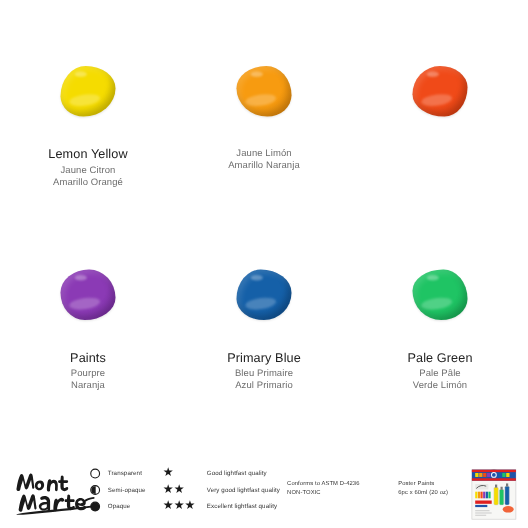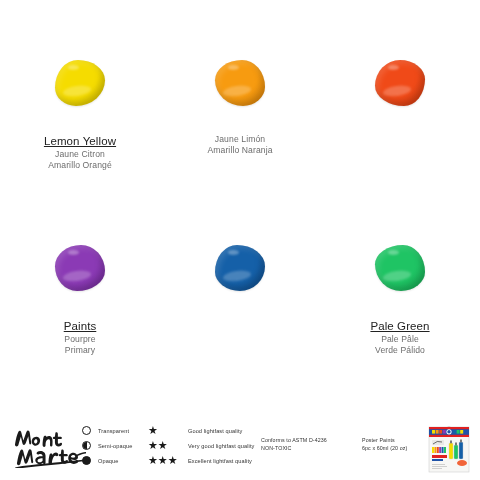--- a/index.html
+++ b/index.html
@@ -75,21 +75,20 @@
 
   .labels {
     margin-top: 12px;
     text-align: center;
     line-height: 1.28;
   }
   .name-en {
     font-size: 11.5px;
     color: #222222;
     letter-spacing: .1px;
-    text-decoration: underline;
   }
   .name-fr, .name-es {
     font-size: 8.6px;
     color: #6d6d6d;
     letter-spacing: .1px;
   }
 
   
   .footer {
     position: absolute;
@@ -194,38 +193,43 @@
       </div>
     </div>
 
     <div class="cell">
       <div class="blob-wrap">
         <div class="blob v4" id="blob3" style="background: radial-gradient(at 34% 28%, rgb(139, 58, 181) 0%, rgb(139, 58, 181) 55%, rgb(115, 41, 155) 100%);"></div>
       </div>
       <div class="labels">
         <div class="name-en">Paints</div>
         <div class="name-fr">Pourpre</div>
-        <div class="name-es">Primary</div>
+        <div class="name-es">Naranja</div>
       </div>
     </div>
 
     <div class="cell">
       <div class="blob-wrap">
         <div class="blob v5" id="blob4" style="background: radial-gradient(at 34% 28%, rgb(21, 96, 168) 0%, rgb(21, 96, 168) 55%, rgb(14, 76, 140) 100%);"></div>
+      </div>
+      <div class="labels">
+        <div class="name-en">Primary Blue</div>
+        <div class="name-fr">Bleu Primaire</div>
+        <div class="name-es">Azul Primario</div>
       </div>
     </div>
 
     <div class="cell">
       <div class="blob-wrap">
         <div class="blob v6" id="blob5" style="background: radial-gradient(at 34% 28%, rgb(31, 196, 100) 0%, rgb(31, 196, 100) 55%, rgb(22, 168, 82) 100%);"></div>
       </div>
       <div class="labels">
         <div class="name-en">Pale Green</div>
         <div class="name-fr">Pale Pâle</div>
-        <div class="name-es">Verde Pálido</div>
+        <div class="name-es">Verde Limón</div>
       </div>
     </div>
 
   </div>
 
   <div class="footer">
 
     <svg class="logo" viewBox="0 0 150 86" aria-label="Mont Marte">
       <g fill="#1a1a1a">
 

